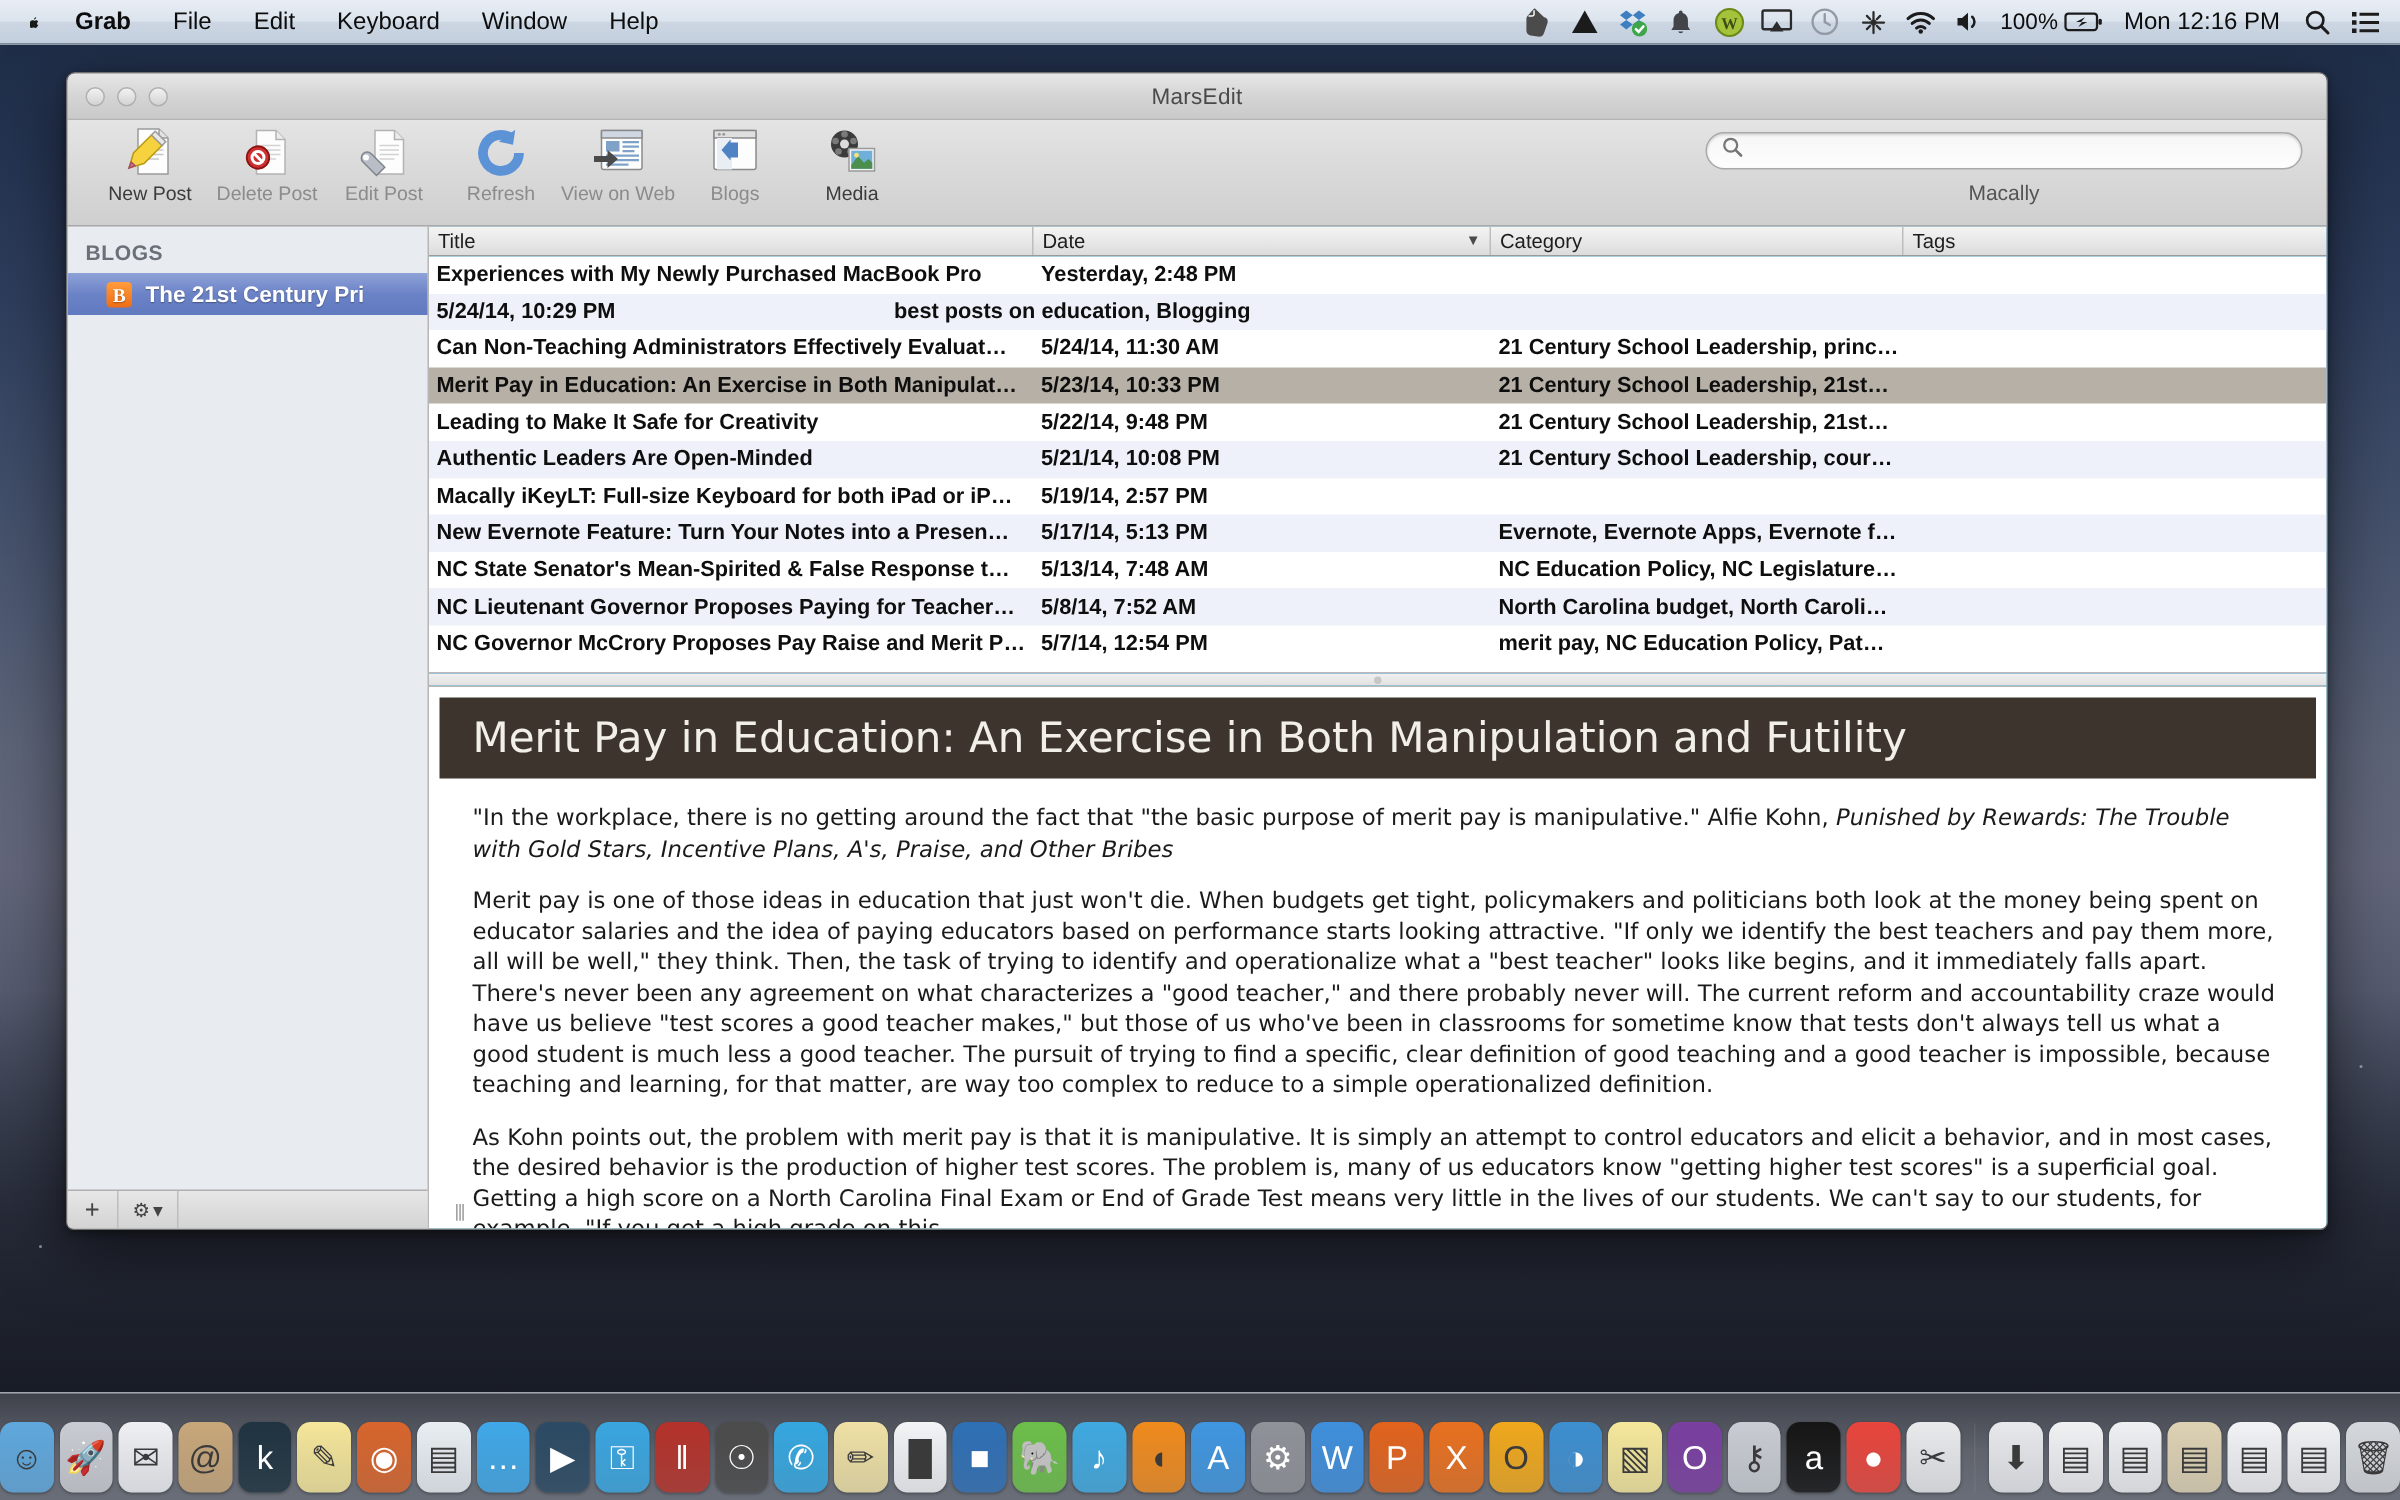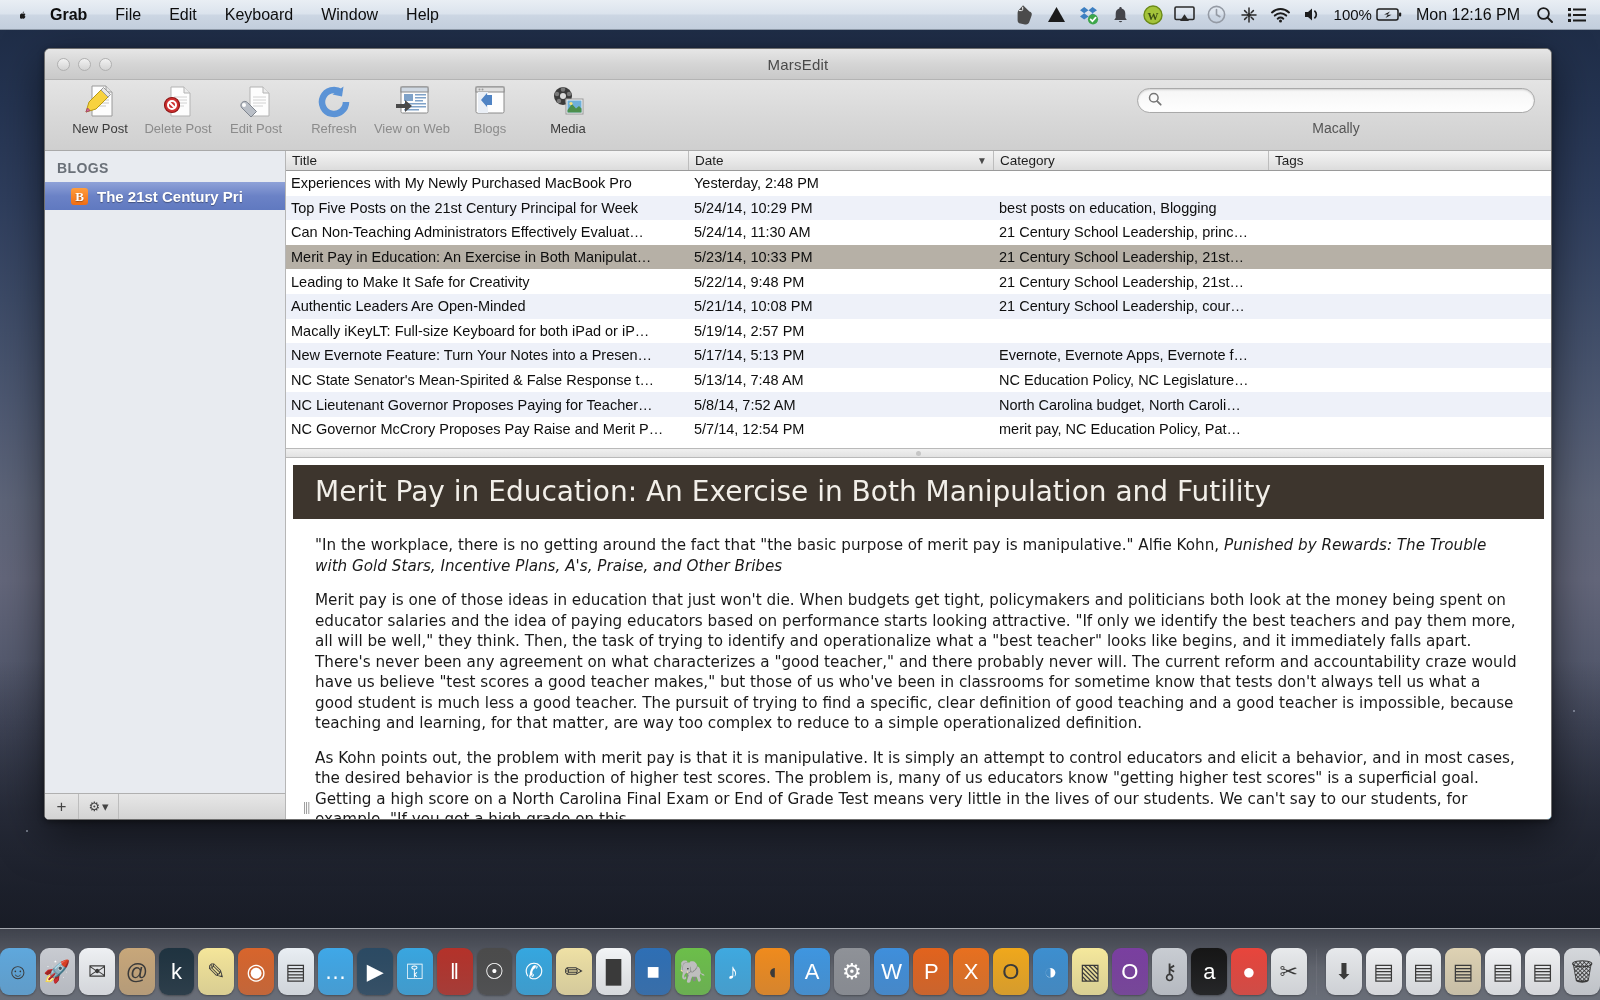--- a/index.html
+++ b/index.html
@@ -180,21 +180,21 @@
   .col-cat   { width: 275px; flex: 0 0 275px; }
   .col-tags  { flex: 1 1 auto; border-right: 0; }
 
   .post-list { flex: 0 0 277px; height: 277px; overflow: hidden; position: relative; background: #fff; }
   .row {
     display: flex; height: 24.6px; align-items: center;
     font-size: 14.5px; color: #0e0e0e; white-space: nowrap;
   }
   .row.alt { background: #eef1f9; }
   .row.selected { background: #b6b0a6; }
-  .cell { padding-left: 5px; overflow: hidden; text-overflow: ellipsis; }
+  .cell { padding-left: 5px; overflow: hidden; text-overflow: ellipsis; font-weight: bold; }
   .cell.title { width: 403px; flex: 0 0 403px; }
   .cell.date  { width: 305px; flex: 0 0 305px; }
   .cell.cat   { width: 275px; flex: 0 0 275px; }
   .cell.tags  { flex: 1 1 auto; }
 
   .splitter {
     flex: 0 0 10px; height: 10px;
     background: linear-gradient(180deg,#f0f0f0,#e2e2e2);
     border-top: 1px solid #b9b9b9; border-bottom: 1px solid #b9b9b9;
     display: flex; align-items: center; justify-content: center;
@@ -551,21 +551,20 @@
       </div>
 
       <div class="post-list" id="post-list">
           <div class="row">
             <div class="cell title">Experiences with My Newly Purchased MacBook Pro</div>
             <div class="cell date">Yesterday, 2:48 PM</div>
             <div class="cell cat"></div>
             <div class="cell tags"></div>
           </div>
           <div class="row alt">
-            <div class="cell title">Top Five Posts on the 21st Century Principal for Week</div>
             <div class="cell date">5/24/14, 10:29 PM</div>
             <div class="cell cat">best posts on education, Blogging</div>
             <div class="cell tags"></div>
           </div>
           <div class="row">
             <div class="cell title">Can Non-Teaching Administrators Effectively Evaluat…</div>
             <div class="cell date">5/24/14, 11:30 AM</div>
             <div class="cell cat">21 Century School Leadership, princ…</div>
             <div class="cell tags"></div>
           </div>

